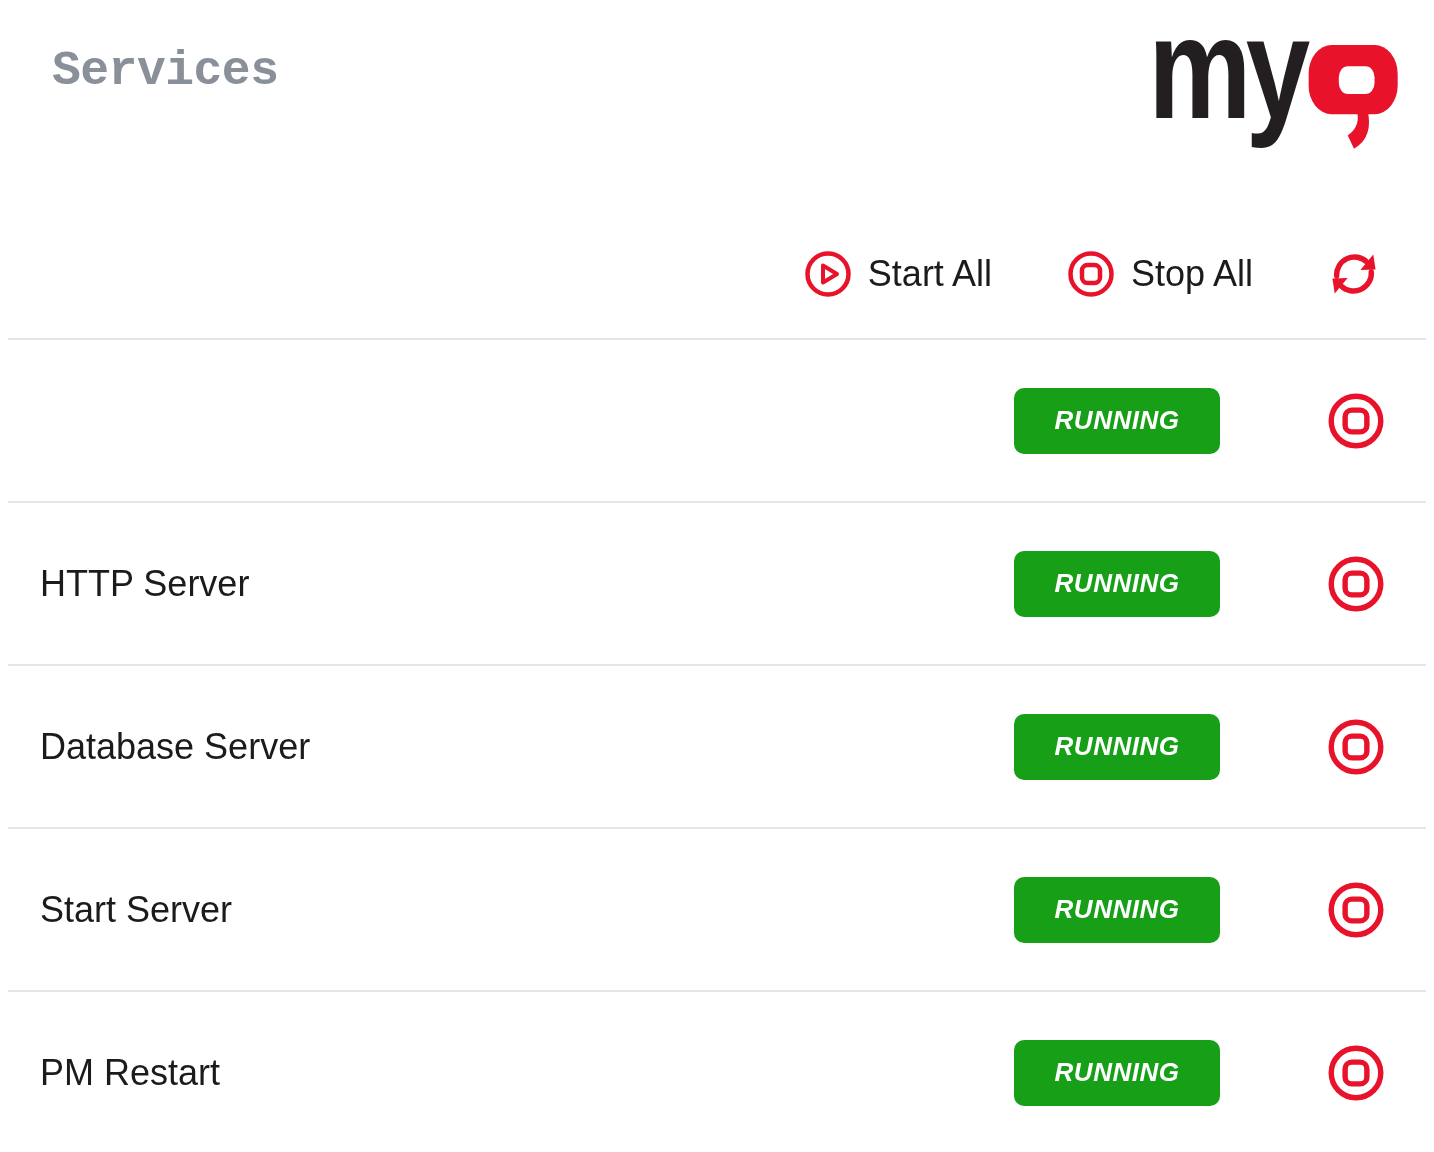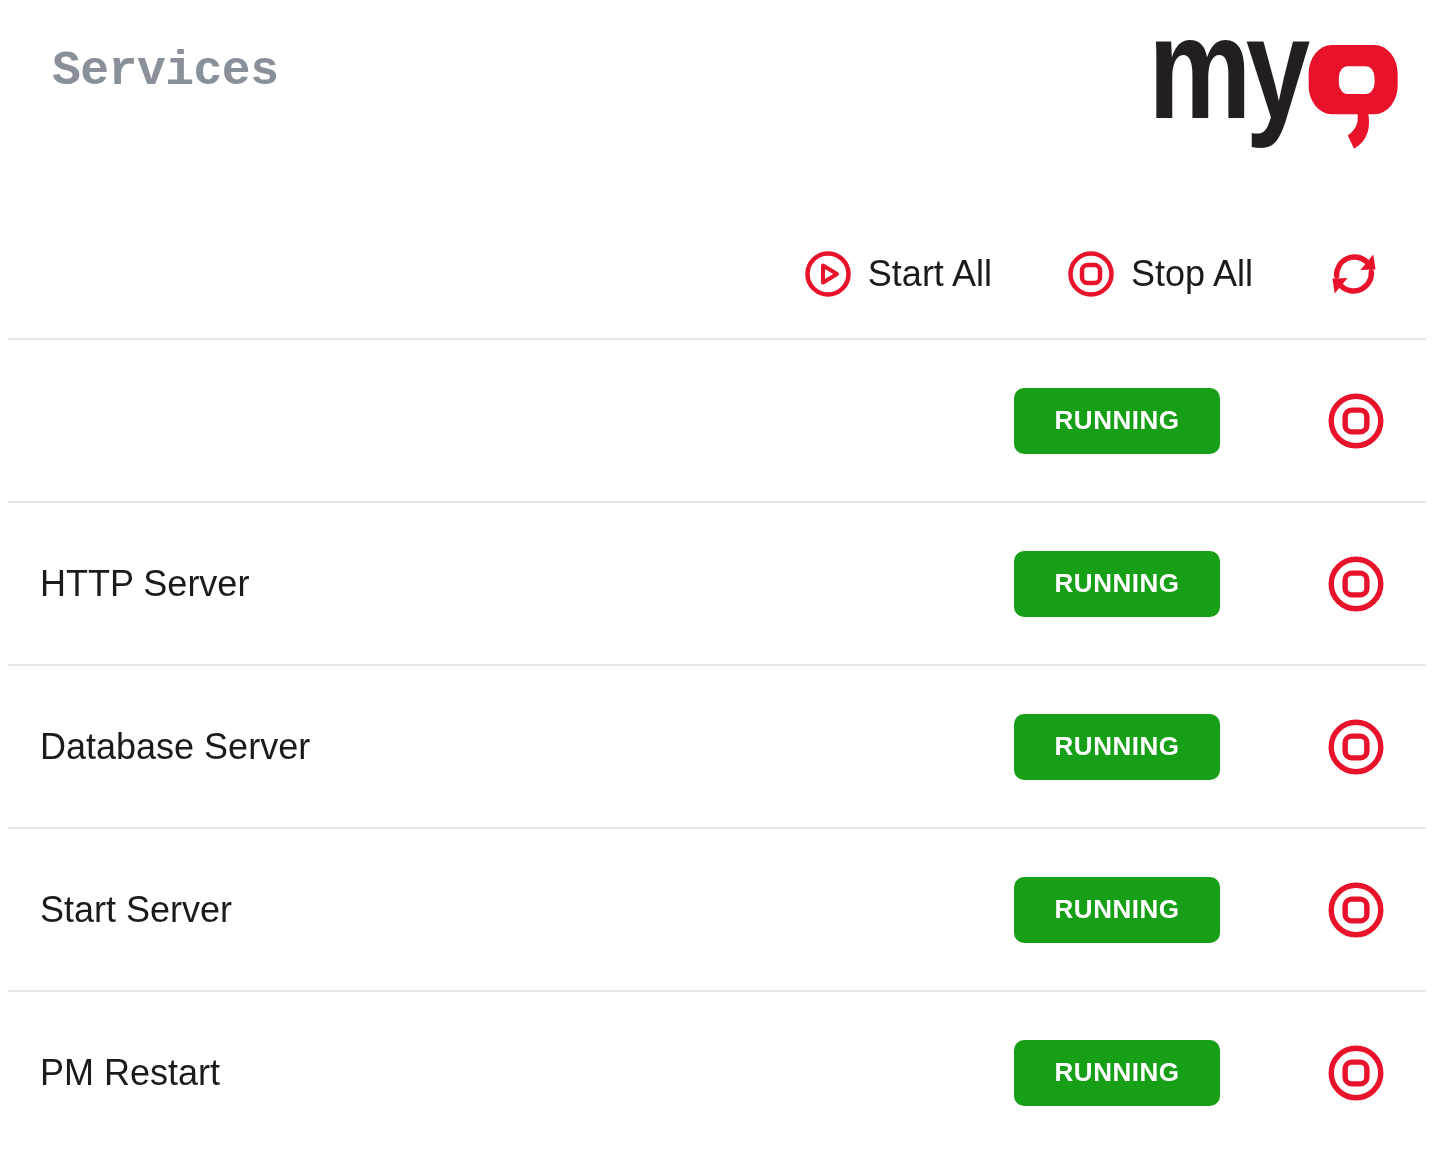--- a/index.html
+++ b/index.html
@@ -55,21 +55,21 @@
   }
   .svc-name{
     position:absolute;left:32px;top:50%;transform:translateY(-50%);
     font-size:36px;color:var(--text);
   }
   .badge{
     position:absolute;left:1006px;top:50%;transform:translateY(-50%);
     width:206px;height:66px;border-radius:10px;
     background:var(--status-running-green);color:var(--badge-text);
     display:flex;align-items:center;justify-content:center;
-    font-size:26px;font-weight:bold;letter-spacing:0.5px;
+    font-size:26px;font-weight:bold;letter-spacing:0.5px;font-style:italic;
   }
   .row-stop{
     position:absolute;left:1319px;top:50%;transform:translateY(-50%);
     width:58px;height:58px;padding:0;border:none;background:none;
     color:var(--brand-red);cursor:pointer;
   }
   .row-stop svg{width:58px;height:58px;display:block;}
 </style>
 </head>
 <body>

